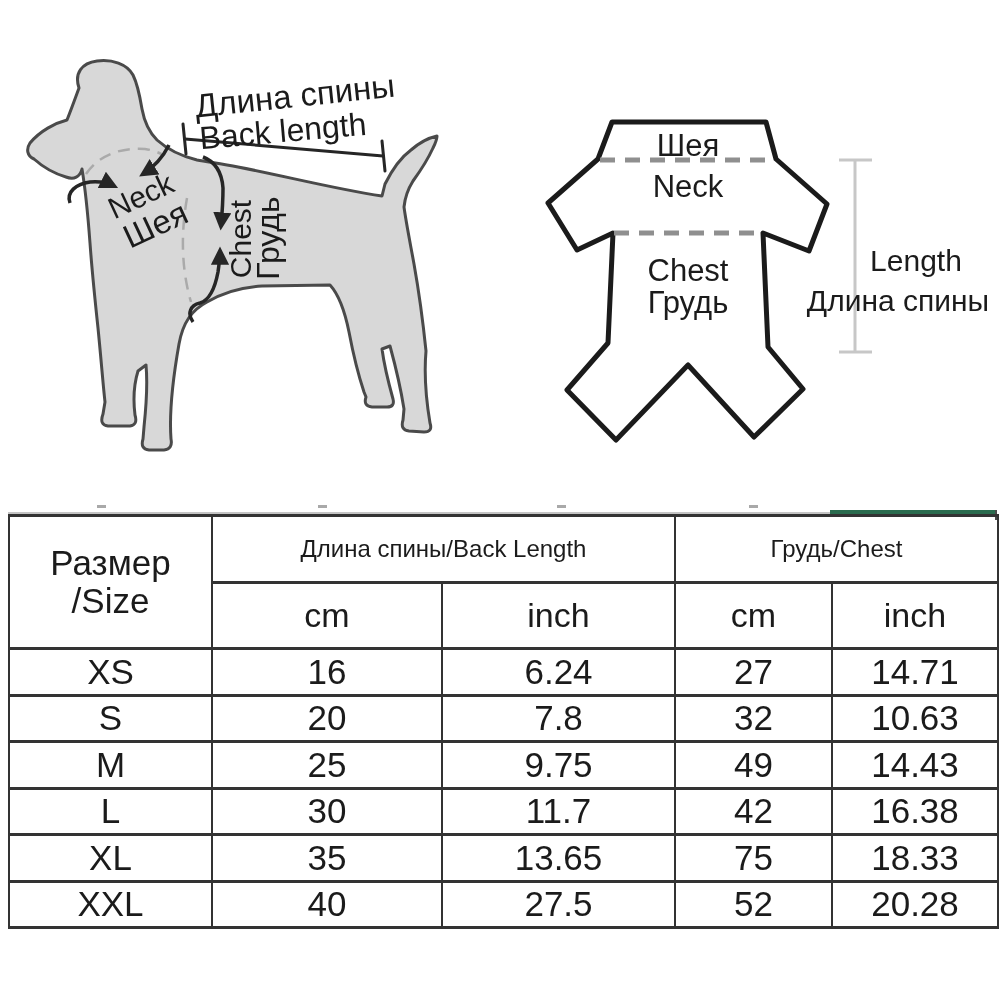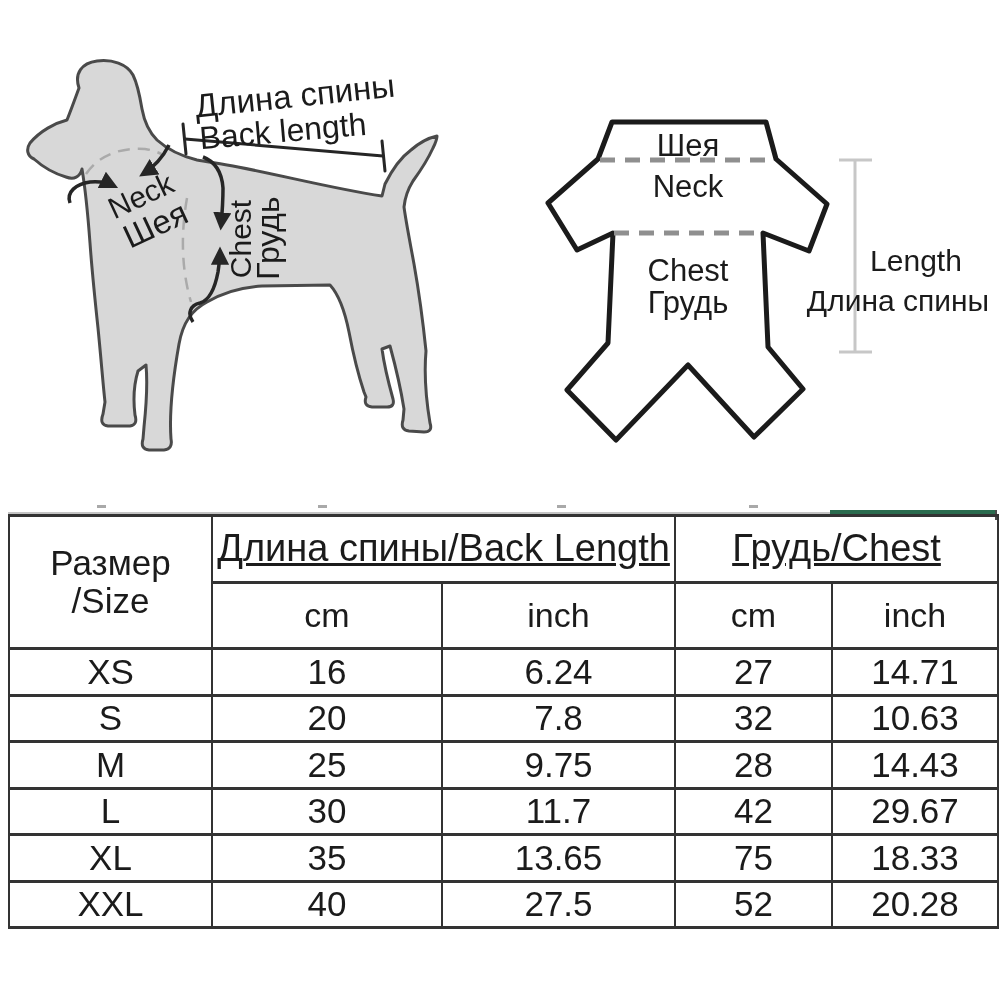--- a/index.html
+++ b/index.html
@@ -23,21 +23,21 @@
     font-size:35px;line-height:1.1;
   }
   #size-table th,#size-table td{
     border-left:2px solid var(--table_border,#333);
     border-right:2px solid var(--table_border,#333);
     border-top:3px solid var(--table_border,#333);
     border-bottom:3px solid var(--table_border,#333);
     text-align:center;vertical-align:middle;
     font-weight:400;padding:0;overflow:hidden;white-space:nowrap;
   }
-  #size-table .hdr-merged{font-size:38px;height:64px;text-decoration:underline;}
+  #size-table .hdr-merged{font-size:24px;height:64px;}
   #size-table .hdr-unit{font-size:34px;height:63px;}
   #size-table .size-cell{font-size:35px;}
   #size-table td{height:43.5px;}
 </style>
 </head>
 <body>
 
 <div id="canvas">
 
   <svg id="diagram" width="1000" height="510" viewBox="0 0 1000 510">
@@ -155,29 +155,29 @@
         <td>S</td>
         <td>20</td>
         <td>7.8</td>
         <td>32</td>
         <td>10.63</td>
       </tr>
       <tr>
         <td>M</td>
         <td>25</td>
         <td>9.75</td>
-        <td>28</td>
+        <td>49</td>
         <td>14.43</td>
       </tr>
       <tr>
         <td>L</td>
         <td>30</td>
         <td>11.7</td>
         <td>42</td>
-        <td>29.67</td>
+        <td>16.38</td>
       </tr>
       <tr>
         <td>XL</td>
         <td>35</td>
         <td>13.65</td>
         <td>75</td>
         <td>18.33</td>
       </tr>
       <tr>
         <td>XXL</td>

